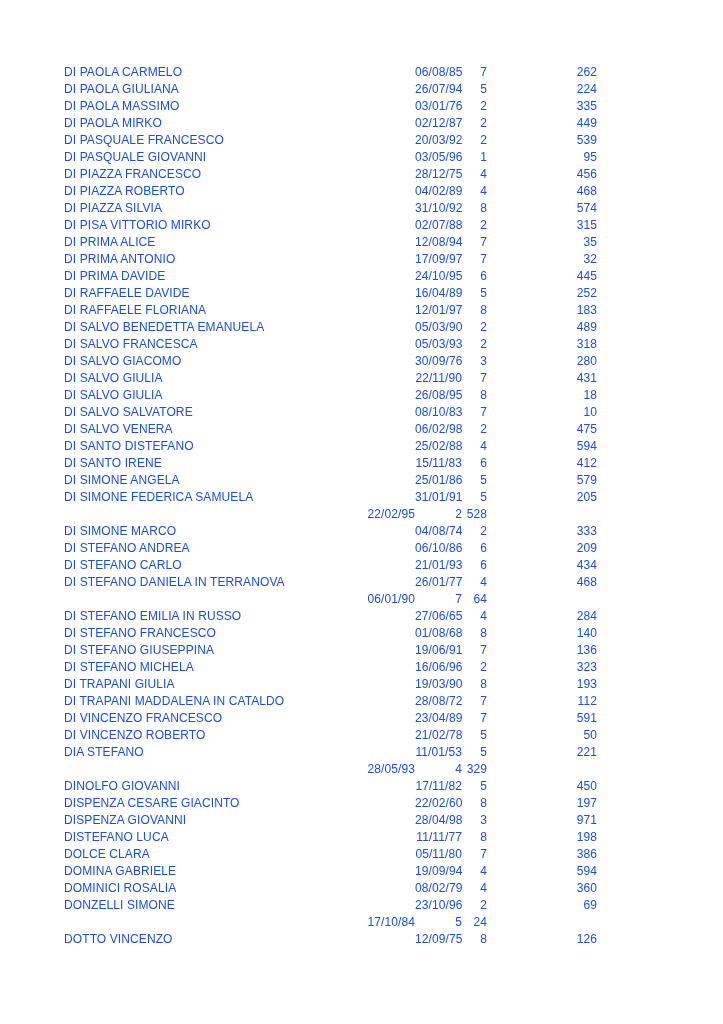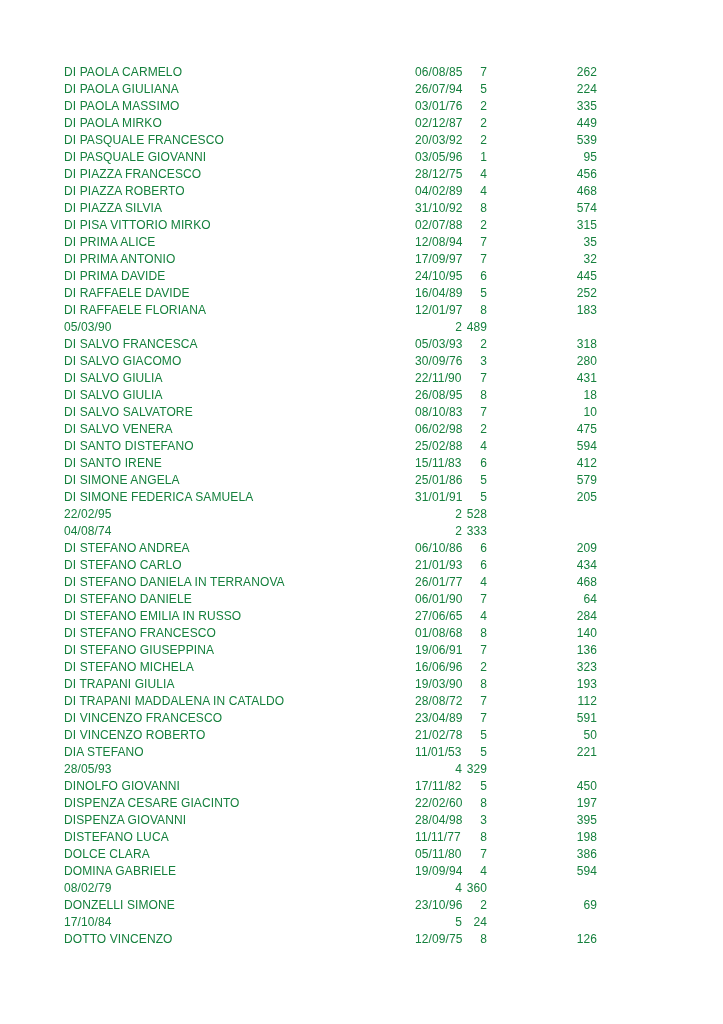--- a/index.html
+++ b/index.html
@@ -25,30 +25,30 @@
     top: 64px;
     width: 533px;
   }
   .row {
     display: grid;
     grid-template-columns: 351px 47px 25px 110px;
     height: 17px;
     align-items: center;
     font-size: 12px;
     line-height: 17px;
-    color: #15803d;
+    color: #1d4ed8;
     letter-spacing: 0.1px;
     white-space: nowrap;
   }
   .cell-name {
     text-align: left;
     overflow: hidden;
   }
   .cell-date {
-    text-align: left;
+    text-align: right;
   }
   .cell-n1, .cell-n2 {
     text-align: right;
     font-variant-numeric: tabular-nums;
   }
 </style>
 </head>
 <body>
 
 <div class="page">
@@ -152,20 +152,21 @@
   </div>
 
   <div class="row">
     <span class="cell-name">DI RAFFAELE FLORIANA</span>
     <span class="cell-date">12/01/97</span>
     <span class="cell-n1">8</span>
     <span class="cell-n2">183</span>
   </div>
 
   <div class="row">
+    <span class="cell-name">DI SALVO BENEDETTA EMANUELA</span>
     <span class="cell-date">05/03/90</span>
     <span class="cell-n1">2</span>
     <span class="cell-n2">489</span>
   </div>
 
   <div class="row">
     <span class="cell-name">DI SALVO FRANCESCA</span>
     <span class="cell-date">05/03/93</span>
     <span class="cell-n1">2</span>
     <span class="cell-n2">318</span>
@@ -234,20 +235,21 @@
     <span class="cell-n2">205</span>
   </div>
 
   <div class="row">
     <span class="cell-date">22/02/95</span>
     <span class="cell-n1">2</span>
     <span class="cell-n2">528</span>
   </div>
 
   <div class="row">
+    <span class="cell-name">DI SIMONE MARCO</span>
     <span class="cell-date">04/08/74</span>
     <span class="cell-n1">2</span>
     <span class="cell-n2">333</span>
   </div>
 
   <div class="row">
     <span class="cell-name">DI STEFANO ANDREA</span>
     <span class="cell-date">06/10/86</span>
     <span class="cell-n1">6</span>
     <span class="cell-n2">209</span>
@@ -261,21 +263,20 @@
   </div>
 
   <div class="row">
     <span class="cell-name">DI STEFANO DANIELA IN TERRANOVA</span>
     <span class="cell-date">26/01/77</span>
     <span class="cell-n1">4</span>
     <span class="cell-n2">468</span>
   </div>
 
   <div class="row">
-    <span class="cell-name">DI STEFANO DANIELE</span>
     <span class="cell-date">06/01/90</span>
     <span class="cell-n1">7</span>
     <span class="cell-n2">64</span>
   </div>
 
   <div class="row">
     <span class="cell-name">DI STEFANO EMILIA IN RUSSO</span>
     <span class="cell-date">27/06/65</span>
     <span class="cell-n1">4</span>
     <span class="cell-n2">284</span>
@@ -354,21 +355,21 @@
     <span class="cell-name">DISPENZA CESARE GIACINTO</span>
     <span class="cell-date">22/02/60</span>
     <span class="cell-n1">8</span>
     <span class="cell-n2">197</span>
   </div>
 
   <div class="row">
     <span class="cell-name">DISPENZA GIOVANNI</span>
     <span class="cell-date">28/04/98</span>
     <span class="cell-n1">3</span>
-    <span class="cell-n2">395</span>
+    <span class="cell-n2">971</span>
   </div>
 
   <div class="row">
     <span class="cell-name">DISTEFANO LUCA</span>
     <span class="cell-date">11/11/77</span>
     <span class="cell-n1">8</span>
     <span class="cell-n2">198</span>
   </div>
 
   <div class="row">
@@ -379,20 +380,21 @@
   </div>
 
   <div class="row">
     <span class="cell-name">DOMINA GABRIELE</span>
     <span class="cell-date">19/09/94</span>
     <span class="cell-n1">4</span>
     <span class="cell-n2">594</span>
   </div>
 
   <div class="row">
+    <span class="cell-name">DOMINICI ROSALIA</span>
     <span class="cell-date">08/02/79</span>
     <span class="cell-n1">4</span>
     <span class="cell-n2">360</span>
   </div>
 
   <div class="row">
     <span class="cell-name">DONZELLI SIMONE</span>
     <span class="cell-date">23/10/96</span>
     <span class="cell-n1">2</span>
     <span class="cell-n2">69</span>

